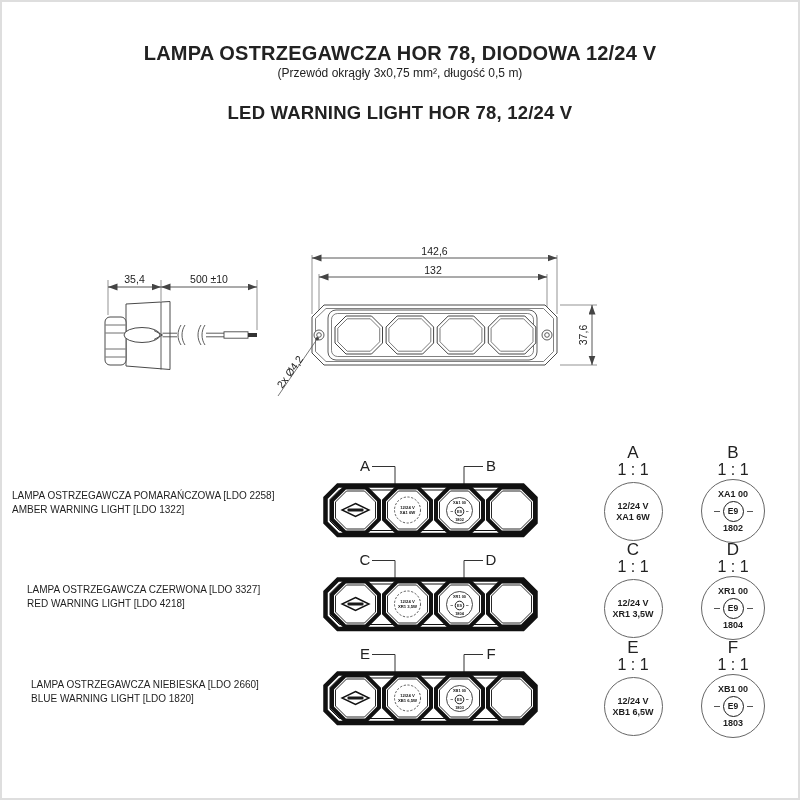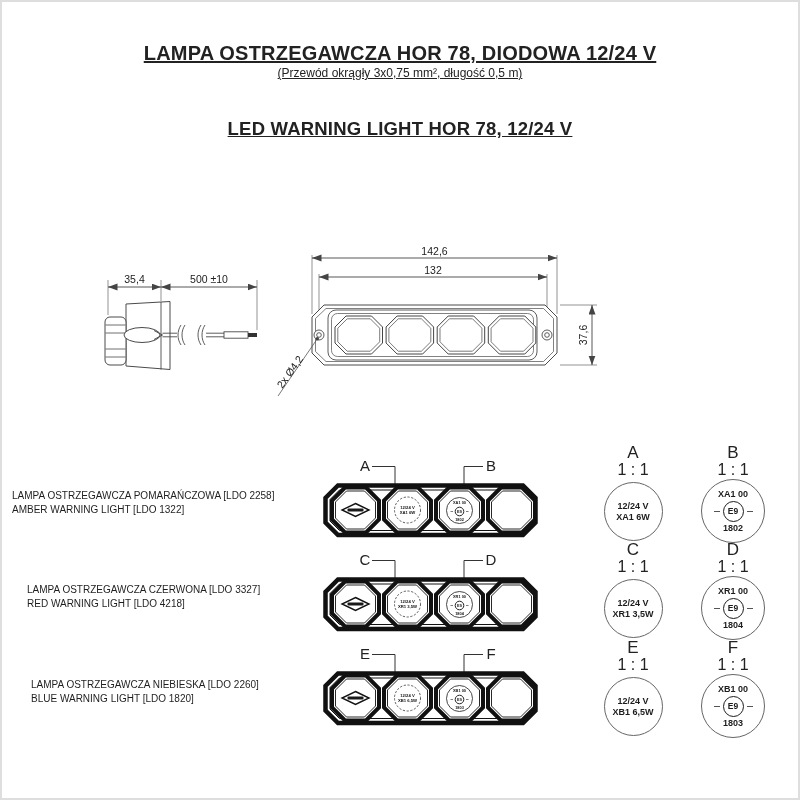--- a/index.html
+++ b/index.html
@@ -5,25 +5,25 @@
   html,body { margin:0; padding:0; }
   body {
     width:800px; height:800px; position:relative;
     background:#ffffff; color:#222;
     font-family:"Liberation Sans", sans-serif;
     overflow:hidden;
   }
   .page-frame { position:absolute; inset:0; box-shadow: inset 0 0 0 2px #dedede; pointer-events:none; }
 
   
-  .titles { position:absolute; top:42px; left:0; width:800px; text-align:center;text-decoration:underline; }
+  .titles { position:absolute; top:42px; left:0; width:800px; text-align:center; }
   .titles div { white-space:nowrap; }
   .title-main { font-size:20px; font-weight:bold; line-height:22px; letter-spacing:0.2px; }
   .title-sub  { font-size:12px; line-height:19px; }
-  .title-en   { margin-top:35px; font-size:18.5px; font-weight:bold; line-height:21px; }
+  .title-en   { margin-top:19px; font-size:18.5px; font-weight:bold; line-height:21px; }
 
   
   svg text { font-family:"Liberation Sans", sans-serif; fill:#222; }
   .techdraw { position:absolute; left:30px; top:235px; }
   .dimtext { font-size:10.5px; }
 
   
   .vlabel { position:absolute; width:306px; text-align:left; font-size:10px; line-height:14px; color:#1e1e1e; }
   .vlabel div { white-space:nowrap; }
   .vlabel.r1 { left:12px;  top:489px; }
@@ -226,21 +226,21 @@
   <circle cx="136.5" cy="60.5" r="13" fill="none" stroke="#333" stroke-width="0.9"></circle>
   <text class="stamp-txt-sm" x="136.5" y="53.5">XR1 00</text>
   <circle cx="136.5" cy="61.5" r="4.3" fill="none" stroke="#222" stroke-width="1"></circle>
   <text class="stamp-txt-sm" x="136.5" y="63">E9</text>
   <line x1="127.5" y1="61.5" x2="130" y2="61.5" stroke="#444" stroke-width="0.7"></line>
   <line x1="143" y1="61.5" x2="145.5" y2="61.5" stroke="#444" stroke-width="0.7"></line>
   <text class="stamp-txt-sm" x="136.5" y="71">1804</text>
 </svg>
 
 <div class="vlabel r3">
-  <div>LAMPA OSTRZEGAWCZA NIEBIESKA [LDO 2260]</div>
+  <div>LAMPA OSTRZEGAWCZA NIEBIESKA [LDO 2660]</div>
   <div>BLUE WARNING LIGHT [LDO 1820]</div>
 </div>
 <svg class="vlamp r3" viewBox="0 0 215 92">
   <text class="callout-letter" x="42" y="21" text-anchor="middle">E</text>
   <polyline class="callout-line" points="49,16.5 72,16.5 72,36"></polyline>
   <text class="callout-letter" x="168" y="21" text-anchor="middle">F</text>
   <polyline class="callout-line" points="160,16.5 141,16.5 141,34"></polyline>
   <use href="#lamp-frame"></use>
   <use href="#lamp-seg" x="9" y="37.5"></use>
   <use href="#lamp-seg" x="61" y="37.5"></use>

